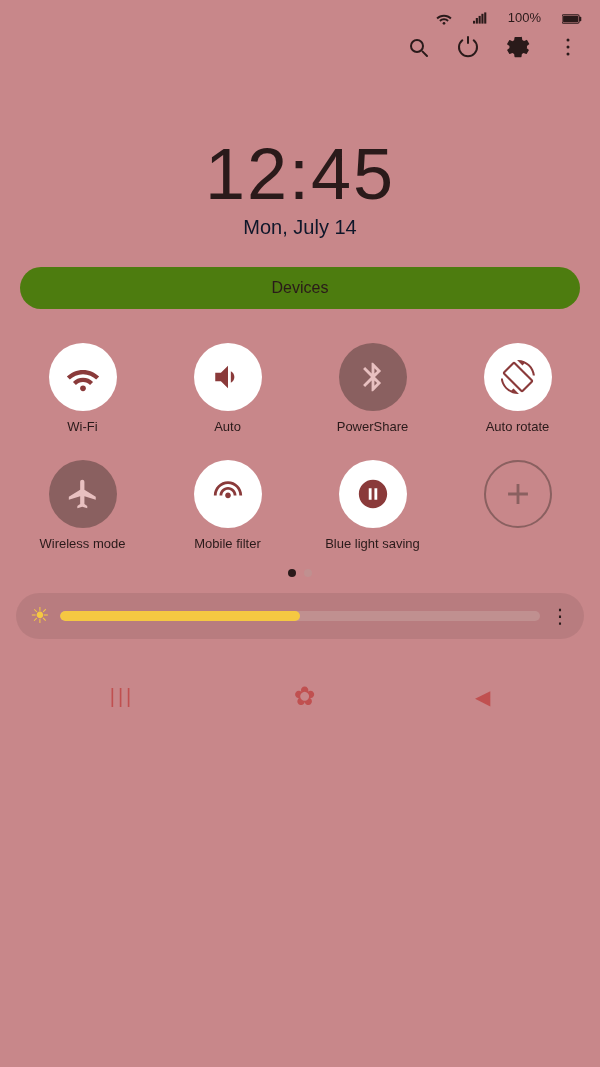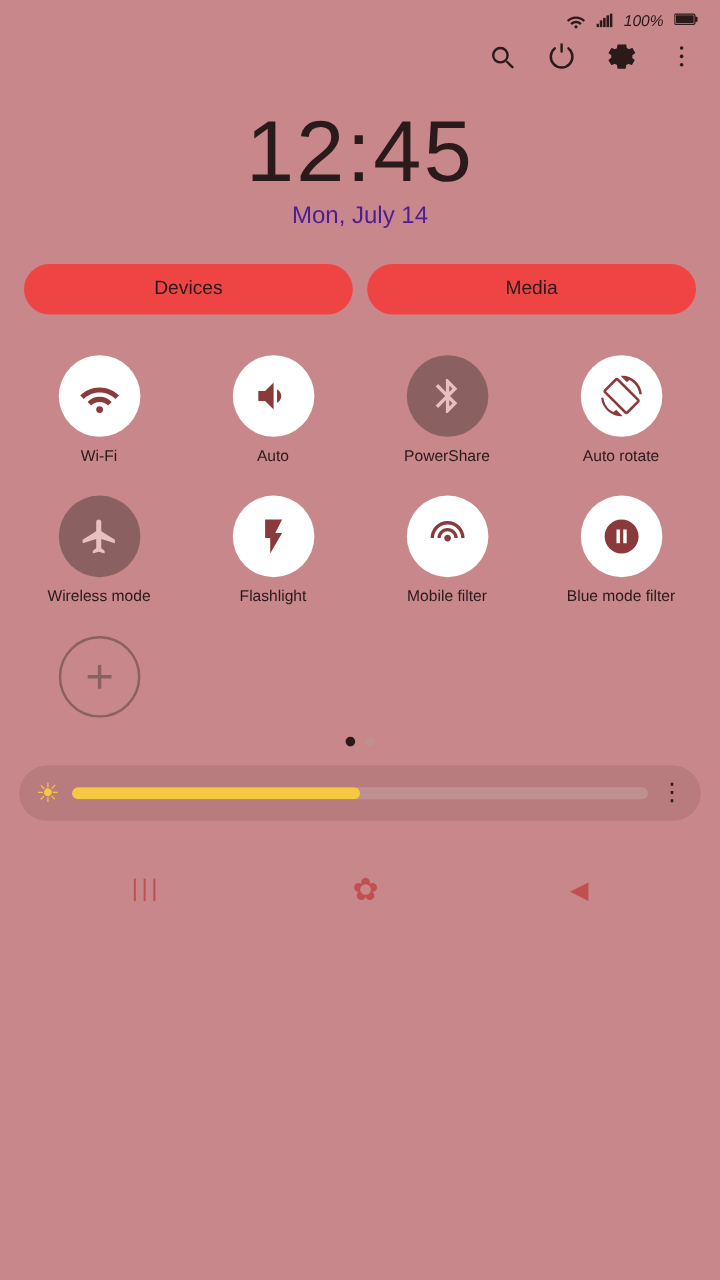--- a/index.html
+++ b/index.html
@@ -19,24 +19,23 @@
       display: flex;
       justify-content: flex-end;
       align-items: center;
       padding: 10px 18px 4px;
       gap: 6px;
       font-size: 13px;
       color: #2a1a1a;
     }
     .status-icons {
       display: flex;
-      align-items: flex-start;
-      gap: 9px;
+      align-items: flex-end;
+      gap: 21px;
       font-size: 13px;
-      font-style: italic;
     }
 
     
     .top-icons {
       display: flex;
       justify-content: flex-end;
       align-items: center;
       padding: 4px 18px 10px;
       gap: 22px;
     }
@@ -58,37 +57,38 @@
     .clock-section {
       text-align: center;
       padding: 20px 0 8px;
     }
     .clock-time {
       font-size: 72px;
       font-weight: 200;
       color: #2a1a1a;
       letter-spacing: 2px;
       line-height: 1;
+      margin-top: 47px;
     }
     .clock-date {
       font-size: 20px;
-      color: #4c1d95;
+      color: #0f172a;
       margin-top: 6px;
       font-weight: 300;
     }
 
     
     .tab-row {
       display: flex;
       gap: 12px;
       padding: 20px 20px 10px;
     }
     .tab-btn {
       flex: 1;
-      background: #ef4444;
+      background: #4d7c0f;
       border: none;
       border-radius: 30px;
       padding: 12px 0;
       font-size: 16px;
       color: #2a1a1a;
       cursor: pointer;
       text-align: center;
     }
 
     
@@ -252,21 +252,20 @@
   </div>
 </div>
 
 <div class="clock-section">
   <div class="clock-time">12:45</div>
   <div class="clock-date">Mon, July 14</div>
 </div>
 
 <div class="tab-row">
   <button class="tab-btn">Devices</button>
-  <button class="tab-btn">Media</button>
 </div>
 
 <div class="tiles-grid">
 
   <div class="tile">
     <div class="tile-circle active">
       <svg viewBox="0 0 24 18" fill="#8a3a3a">
           <path d="M12 4C7.5 4 3.5 5.8 0.6 8.7l2.1 2.1C5 8.5 8.3 7 12 7s7 1.5 9.3 3.8l2.1-2.1C20.5 5.8 16.5 4 12 4z"></path>
           <path d="M12 9.5c-2.8 0-5.3 1.1-7.1 3l2.1 2.1c1.3-1.3 3-2.1 5-2.1s3.7.8 5 2.1l2.1-2.1c-1.8-1.9-4.3-3-7.1-3z"></path>
           <circle cx="12" cy="17" r="2"></circle>
@@ -304,48 +303,40 @@
 
   <div class="tile">
     <div class="tile-circle inactive">
       <svg viewBox="0 0 24 24" fill="#e8c0c0">
           <path d="M21 16v-2l-8-5V3.5c0-.83-.67-1.5-1.5-1.5S10 2.67 10 3.5V9l-8 5v2l8-2.5V19l-2 1.5V22l3.5-1 3.5 1v-1.5L13 19v-5.5l8 2.5z"></path>
         </svg>
     </div>
     <span class="tile-label">Wireless mode</span>
   </div>
 
-  <div class="tile">
-    <div class="tile-circle active">
-      <svg viewBox="0 0 24 24" fill="#8a3a3a">
-          <path d="M7 2v11h3v9l7-12h-4l4-8H7z"></path>
-        </svg>
-    </div>
-    <span class="tile-label">Flashlight</span>
-  </div>
 
 
   <div class="tile">
     <div class="tile-circle active">
       <svg viewBox="0 0 24 24" fill="#8a3a3a">
           <path d="M12 11c-1.1 0-2 .9-2 2s.9 2 2 2 2-.9 2-2-.9-2-2-2zm6 2c0-3.31-2.69-6-6-6S6 9.69 6 13h2c0-2.21 1.79-4 4-4s4 1.79 4 4h2zm4 0c0-5.52-4.48-10-10-10S2 7.48 2 13h2C4 8.58 7.58 5 12 5s8 3.58 8 8h2z"></path>
         </svg>
     </div>
     <span class="tile-label">Mobile filter</span>
   </div>
 
 
 
   <div class="tile">
     <div class="tile-circle active">
       <svg viewBox="0 0 24 24" fill="#8a3a3a">
           <path d="M12 2C6.48 2 2 6.48 2 12s4.48 10 10 10 10-4.48 10-10S17.52 2 12 2zm-1 14H9V8h2v8zm4 0h-2V8h2v8z"></path>
         </svg>
     </div>
-    <span class="tile-label">Blue mode filter</span>
+    <span class="tile-label">Blue light saving</span>
   </div>
 
   <div class="tile">
     <div class="tile-circle" style="background:transparent;border:2px solid #8a6060;">
       <svg viewBox="0 0 24 24" fill="#8a6060" width="32" height="32">
           <path d="M19 13h-6v6h-2v-6H5v-2h6V5h2v6h6v2z"></path>
         </svg>
     </div>
   </div>
 </div>

